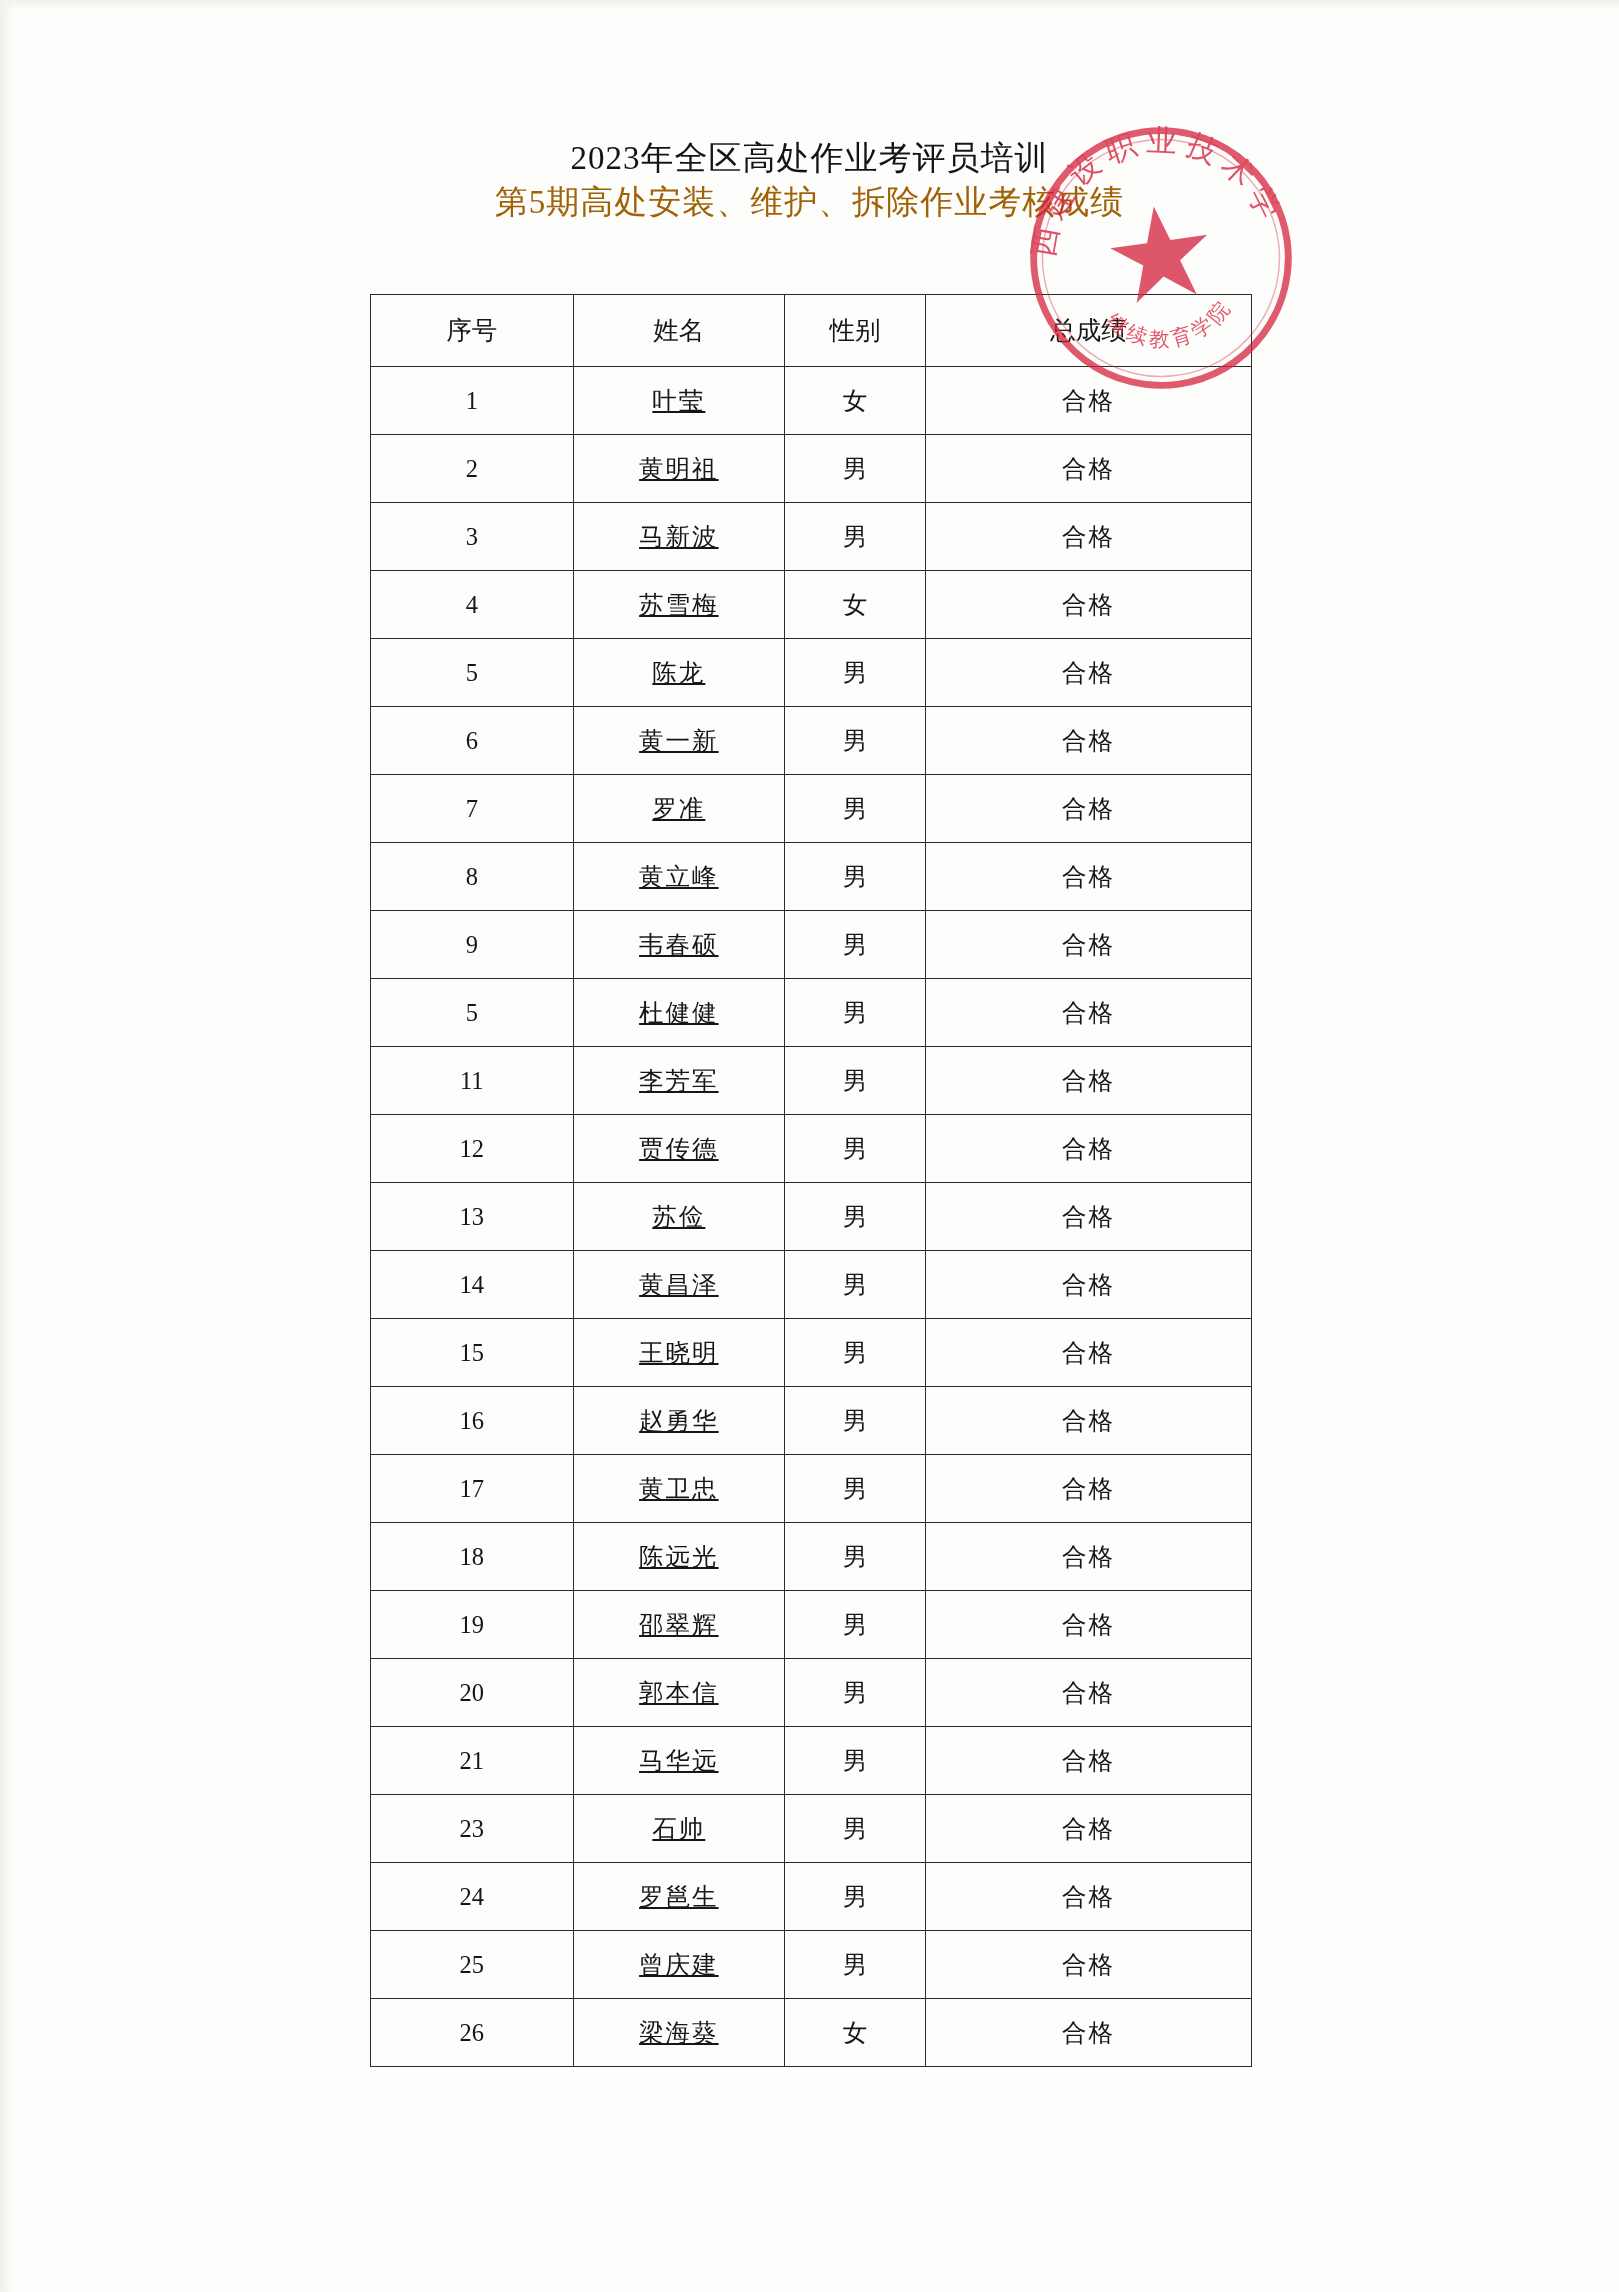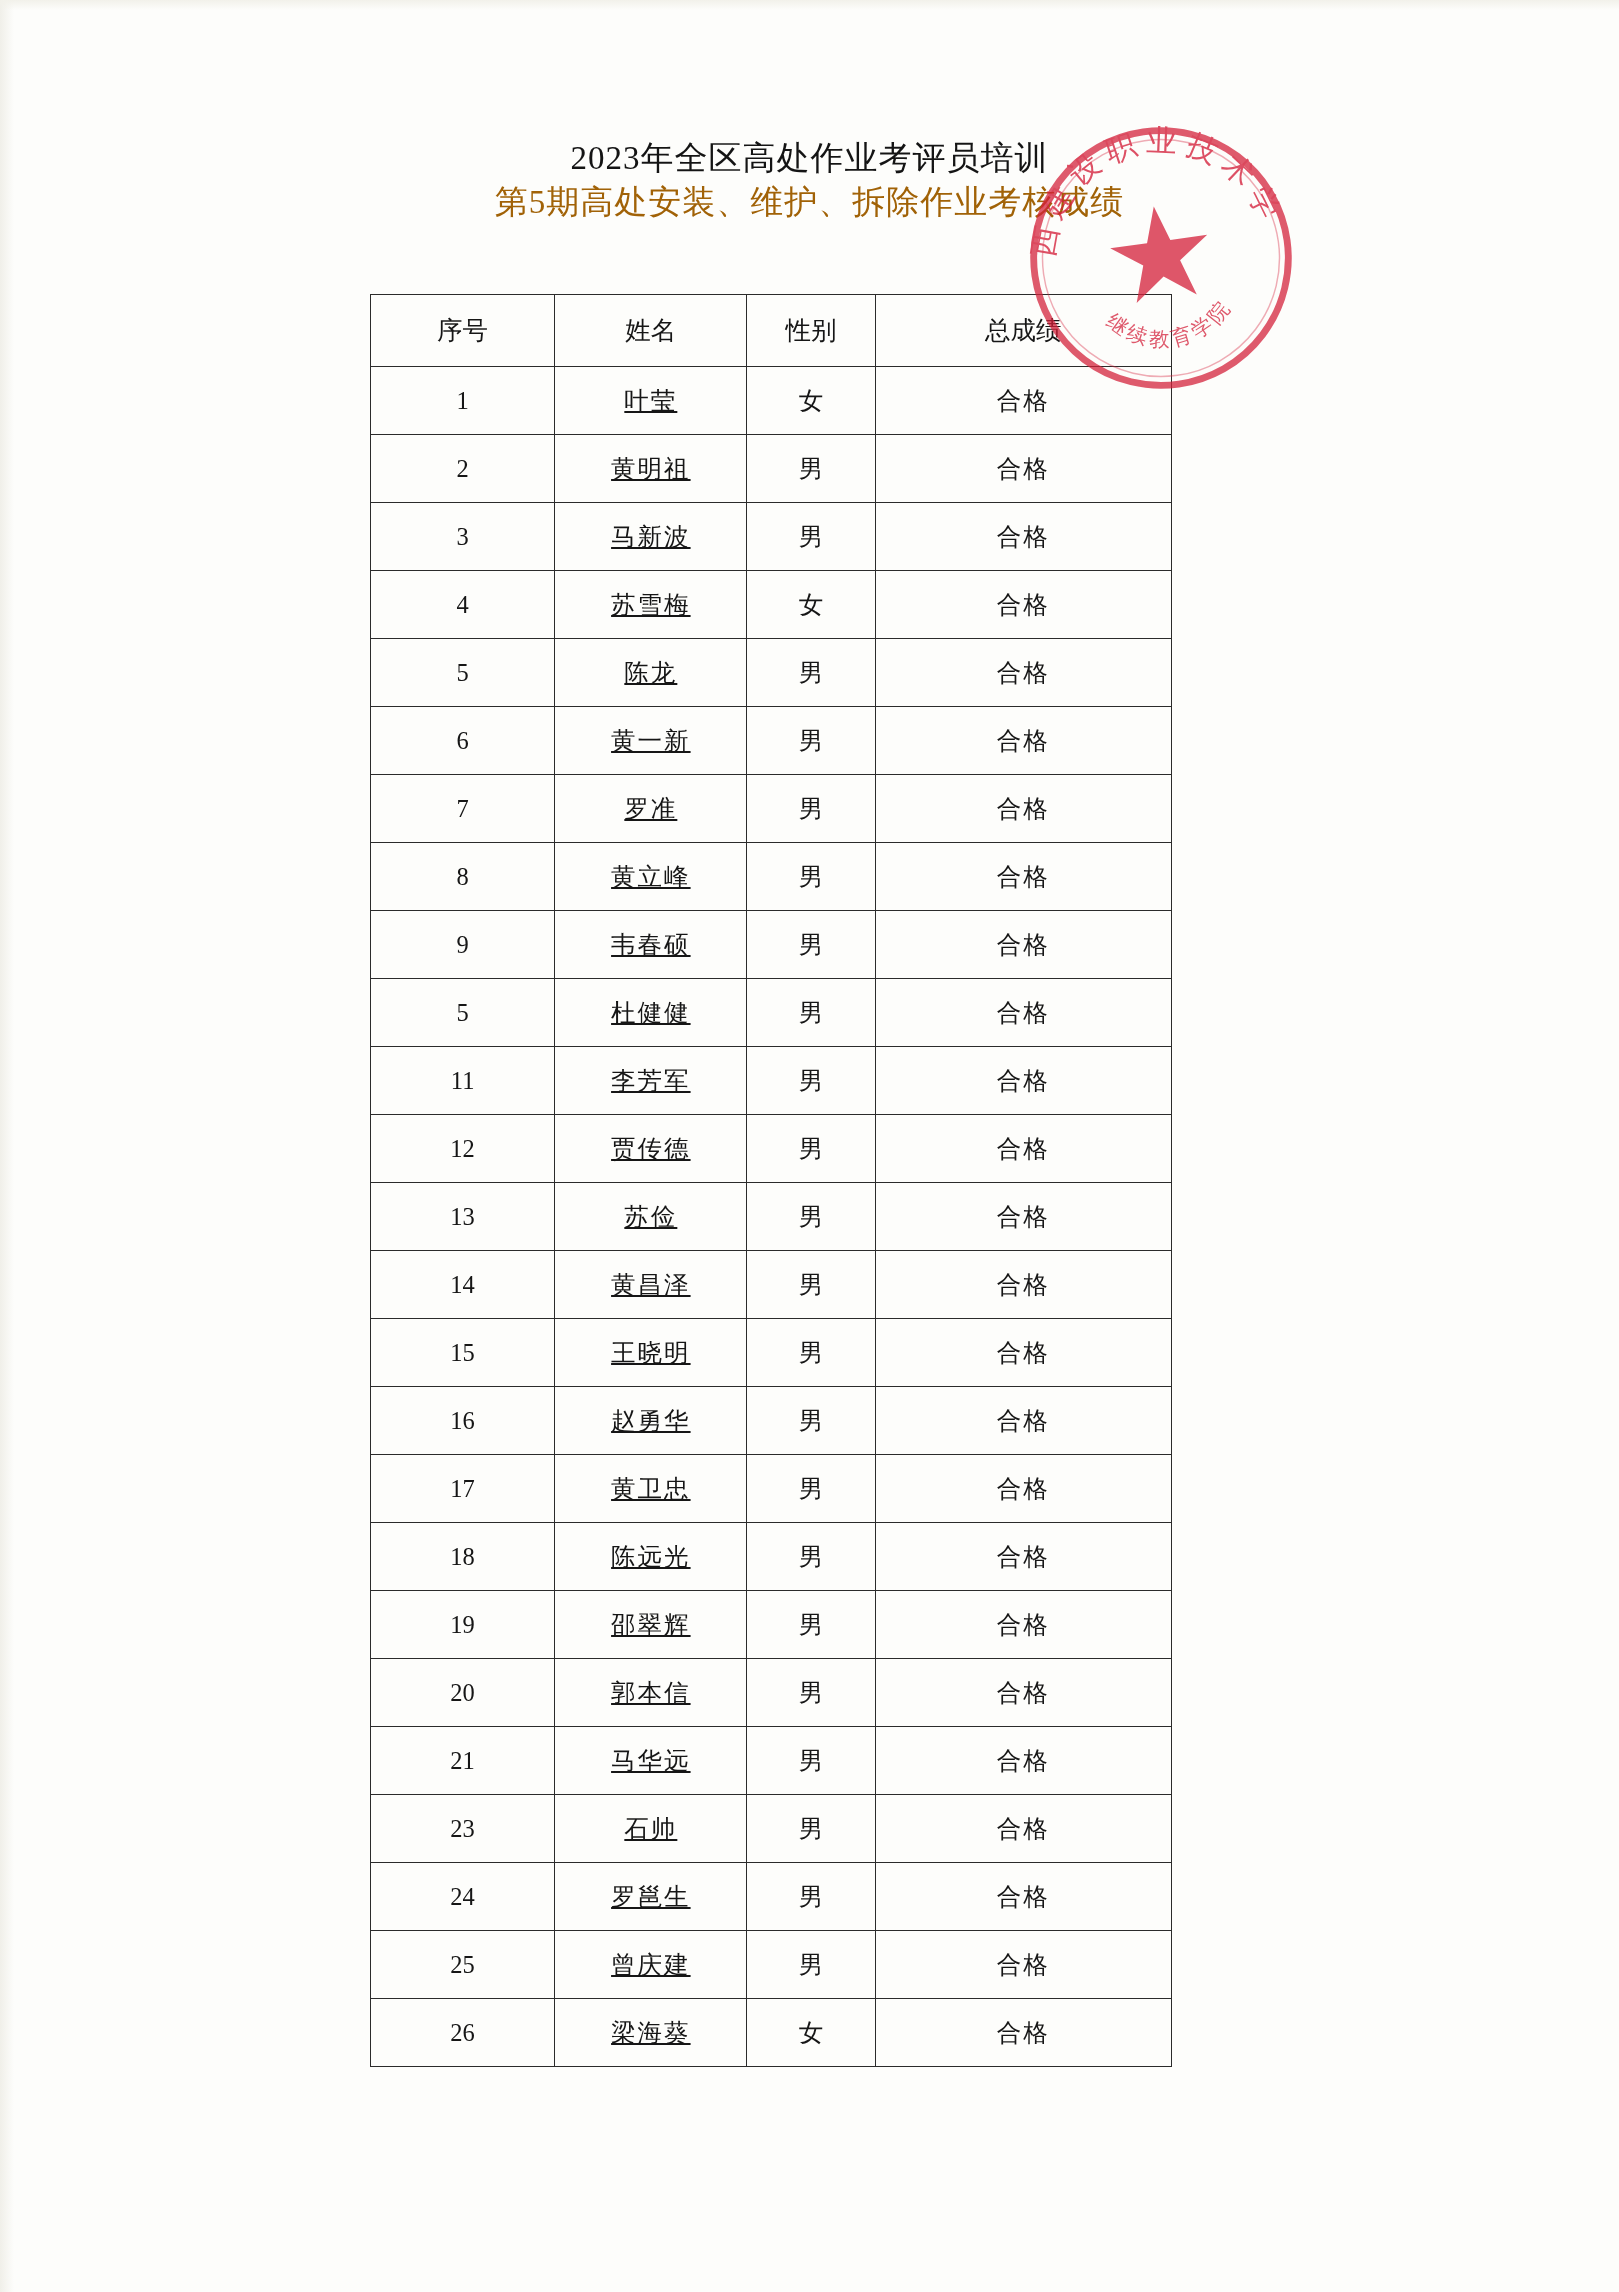--- a/index.html
+++ b/index.html
@@ -43,21 +43,21 @@
     letter-spacing: 1px;
     color: #a16207;
     font-weight: 500;
   }
 
   
   .table-wrap {
     position: absolute;
     top: 294px;
     left: 370px;
-    width: 802px;
+    width: 882px;
     border-radius: 16px;
   }
   table.grades {
     border-collapse: collapse;
     width: 100%;
     table-layout: fixed;
   }
   table.grades td, table.grades th {
     border: 1.4px solid #2b2b2b;
     height: 67px;

